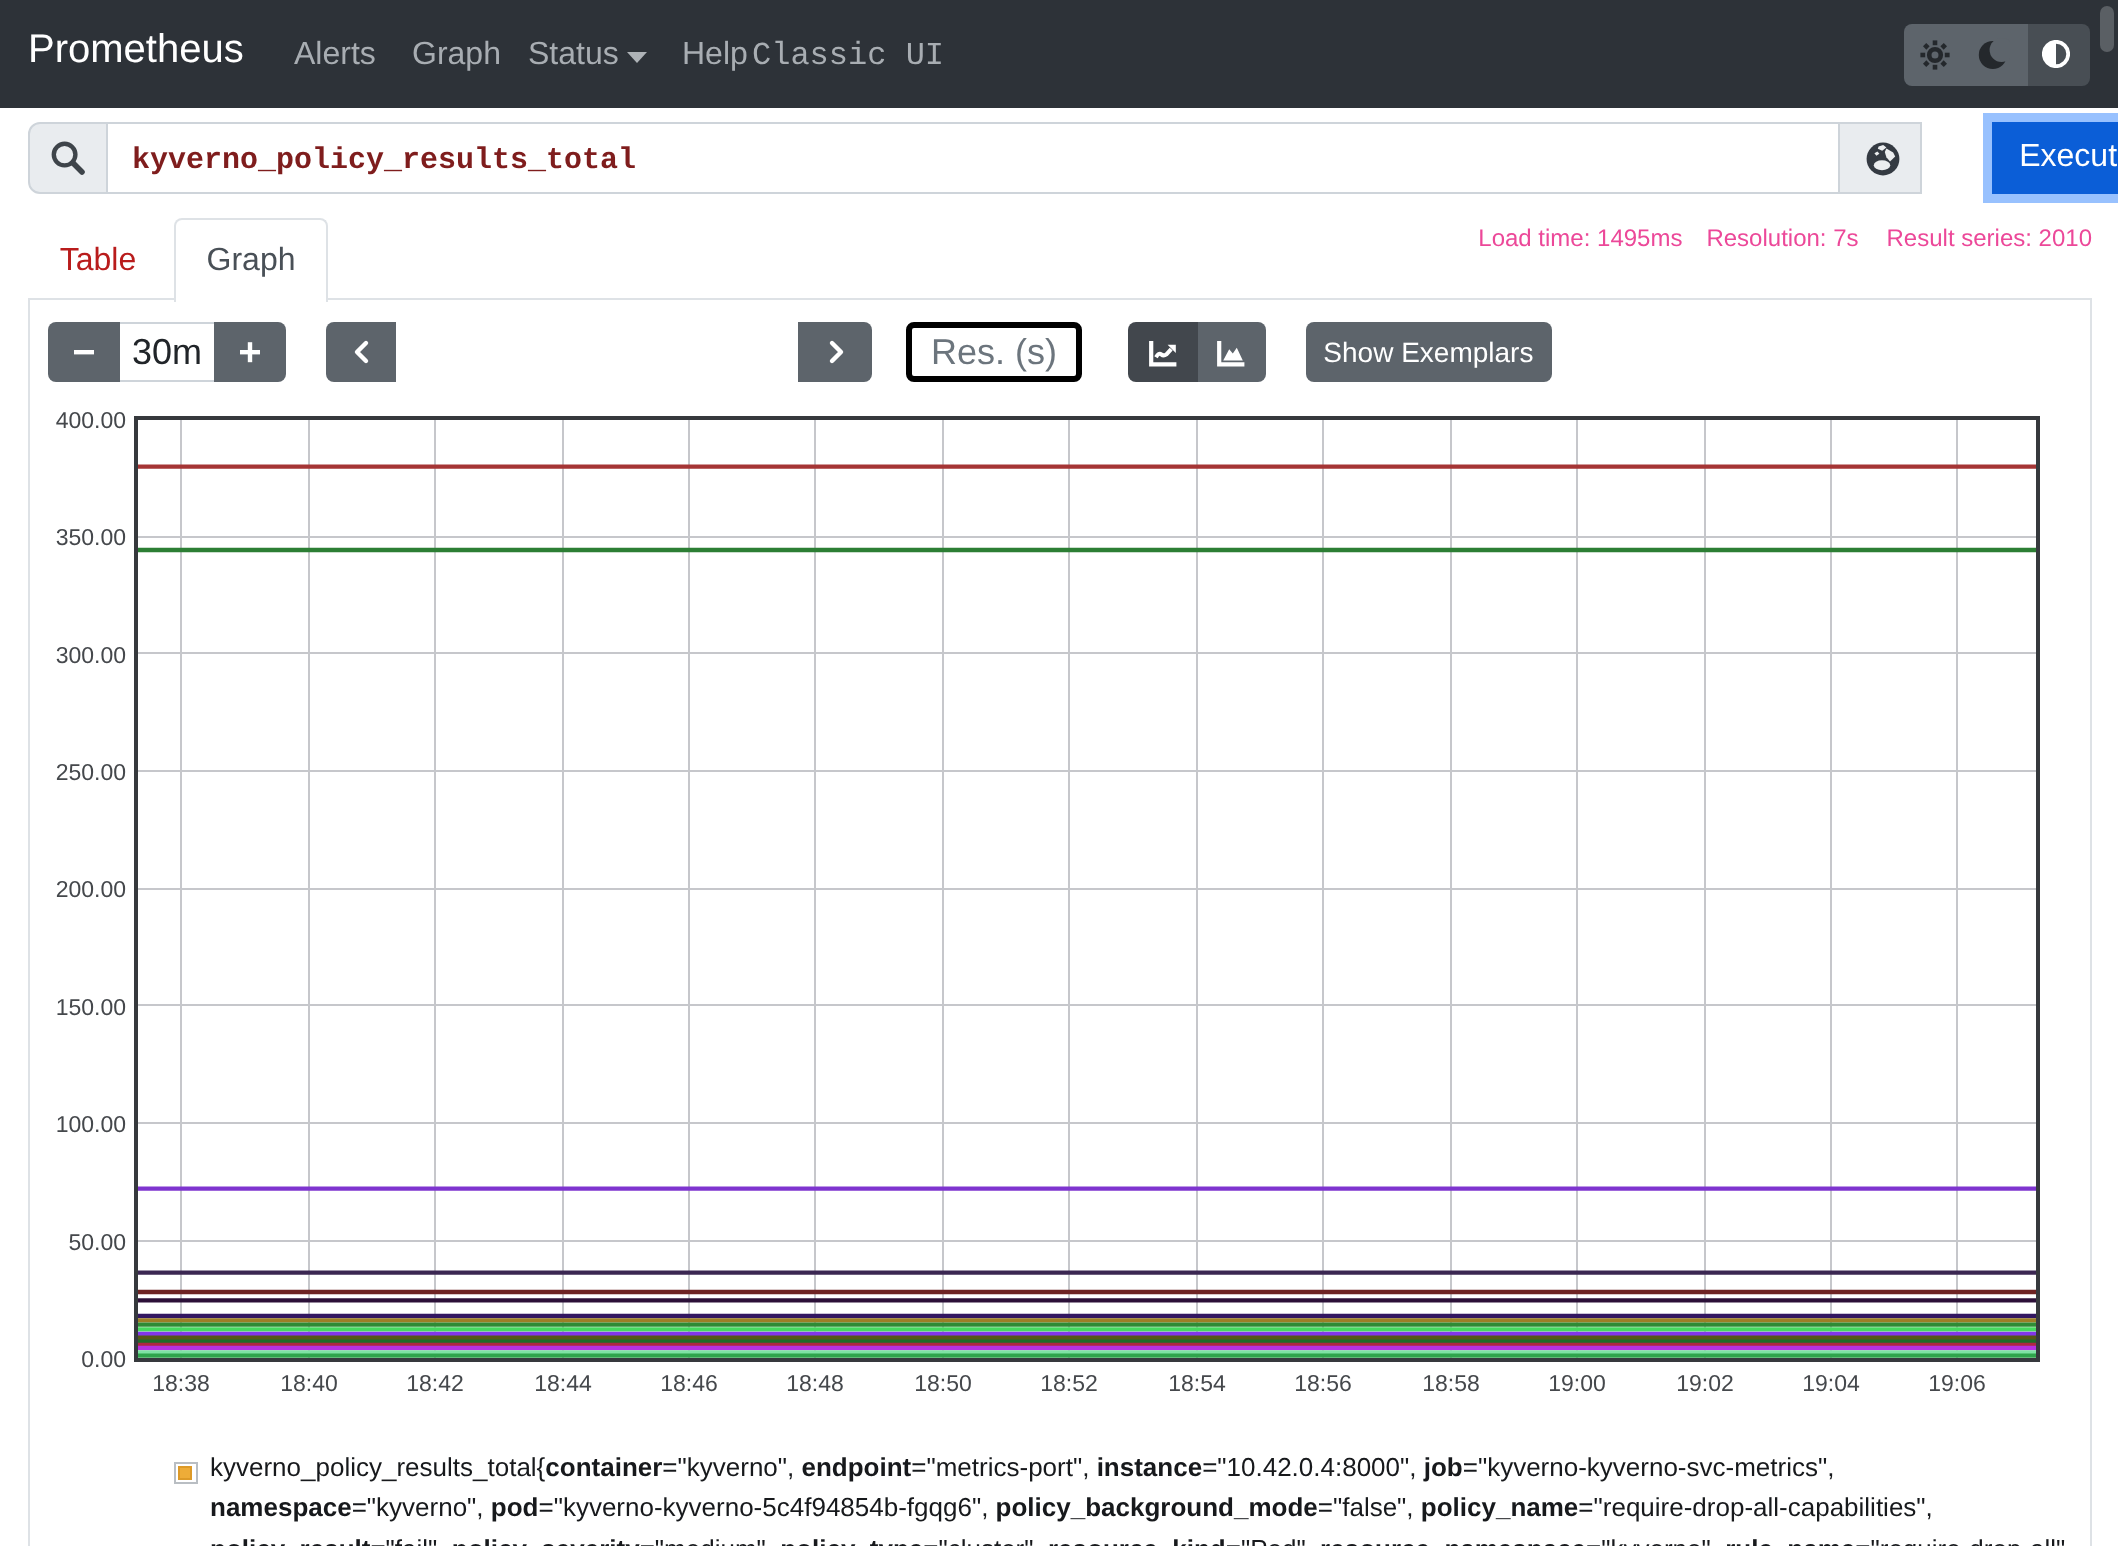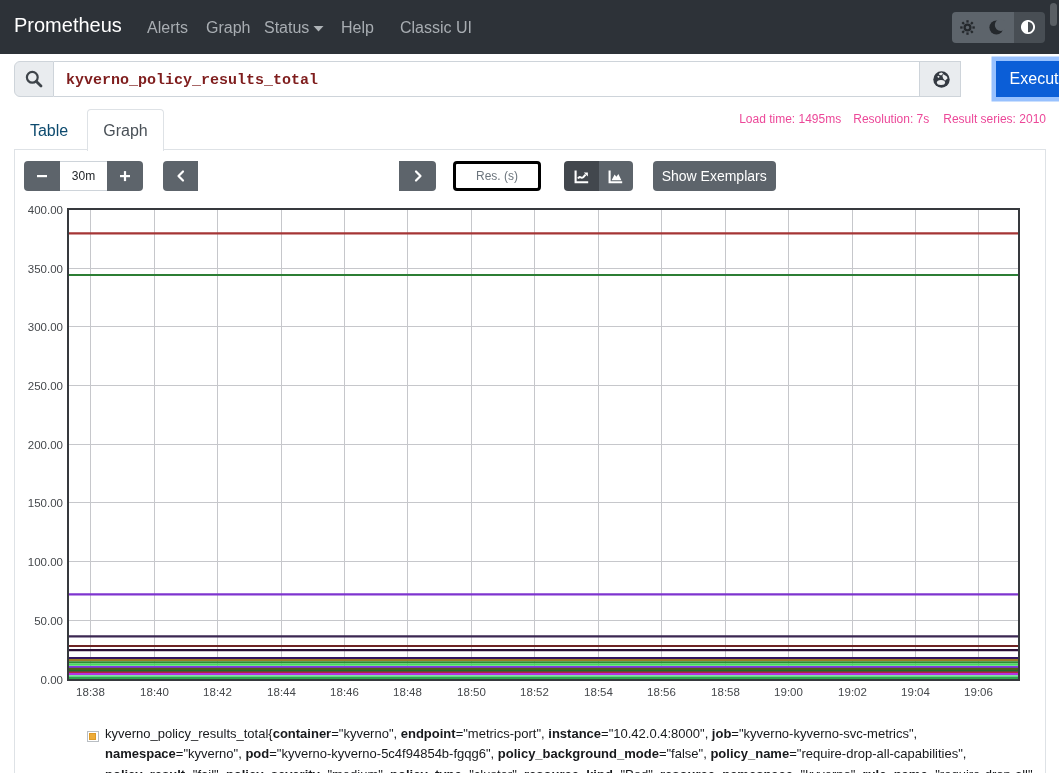--- a/index.html
+++ b/index.html
@@ -2,36 +2,36 @@
 <html><head>
 <meta charset="utf-8">
 <style>
   * { margin:0; padding:0; box-sizing:border-box; }
   html,body { width:1059px; height:773px; background:#fff; font-family:"Liberation Sans", sans-serif; }
   #root { position:absolute; left:0; top:0; width:1059px; height:773px; overflow:hidden; }
   .abs { position:absolute; }
   #navbar { left:0; top:0; width:1059px; height:54px; background:#2d3238; }
   .navlink { color:#a8adb2; font-size:16px; line-height:1; }
   .gbtn { background:#5d646b; display:flex; align-items:center; justify-content:center; }
-  .whitein { background:#fff; border-top:1px solid #ced4da; border-bottom:1px solid #ced4da; display:flex; align-items:center; justify-content:center; font-size:12px; color:#212529; }
+  .whitein { background:#fff; border-top:1px solid #ced4da; border-bottom:1px solid #ced4da; display:flex; align-items:center; justify-content:center; font-size:18px; color:#212529; }
 </style>
 </head>
 <body>
 <div id="root">
 
   <div class="abs" id="navbar"></div>
   <div class="abs" style="left:14px; top:15px; color:#fff; font-size:20px; line-height:1;">Prometheus</div>
   <div class="abs navlink" style="left:147px; top:19.5px;">Alerts</div>
   <div class="abs navlink" style="left:206px; top:19.5px;">Graph</div>
   <div class="abs navlink" style="left:264px; top:19.5px;">Status</div>
   <svg class="abs" style="left:313px; top:25px;" width="11" height="7" viewBox="0 0 11 7">
       <polygon points="0.5,1 10.5,1 5.5,6.5" fill="#aeb3b7"></polygon>
     </svg>
   <div class="abs navlink" style="left:341px; top:19.5px;">Help</div>
-  <div class="abs navlink" style="left:400px; top:19.5px;">Classic UI</div>
+  <div class="abs navlink" style="left:376px; top:19.5px;font-family:Liberation Mono, monospace;">Classic UI</div>
 
   <div class="abs" style="left:951.6px; top:12.3px; width:62.2px; height:30.5px; background:#5d646b; border-radius:4px 0 0 4px;"></div>
   <div class="abs" style="left:1013.8px; top:12.3px; width:31px; height:30.5px; background:#484e54; border-radius:0 4px 4px 0;"></div>
 
   <svg class="abs" style="left:959.5px; top:20px;" width="15" height="15" viewBox="0 0 15 15">
     <g stroke="#24282c" stroke-width="2.3" fill="none">
       <circle cx="7.5" cy="7.5" r="2.9"></circle>
       <line x1="7.5" y1="0.2" x2="7.5" y2="2.6"></line>
         <line x1="7.5" y1="12.4" x2="7.5" y2="14.8"></line>
       <line x1="0.2" y1="7.5" x2="2.6" y2="7.5"></line>
@@ -74,21 +74,21 @@
   <div class="abs" style="left:996px; top:61px; width:85px; height:36px; background:#0b5ed7; border-radius:0 6px 6px 0; box-shadow:0 0 0 4.5px rgba(49,132,253,0.5); z-index:3; display:flex; align-items:center; justify-content:center; color:#fff; font-size:16px;">Execute</div>
 
   <div class="abs" style="left:646px; top:112.6px; width:400px; display:flex; justify-content:flex-end; font-size:12px; color:#ec4899; line-height:1; white-space:nowrap;">
     <span>Load time: 1495ms</span>
       <span style="margin-left:12px;text-align:center;">Resolution: 7s</span>
       <span style="margin-left:14px;">Result series: 2010</span>
   </div>
 
   <div class="abs" style="left:14px; top:149px; width:1032px; height:624px; background:#fff; border:1px solid #dee2e6; border-bottom:none;"></div>
 
-  <div class="abs" style="left:14px; top:123.2px; width:70px; text-align:center; font-size:16px; color:#0c4a6e; line-height:1;">Table</div>
+  <div class="abs" style="left:14px; top:123.2px; width:70px; text-align:center; font-size:16px; color:#b91c1c; line-height:1;">Table</div>
   <div class="abs" style="left:87px; top:109.3px; width:77px; height:41.7px; background:#fff; border:1px solid #dee2e6; border-bottom:none; border-radius:4px 4px 0 0; z-index:2; text-align:center;">
     <div style="margin-top:12.9px; font-size:16px; color:#495057; line-height:1;">Graph</div>
   </div>
 
   <div class="abs gbtn" style="left:24px; top:161px; width:36px; height:30px; border-radius:4px 0 0 4px;">
     <svg width="12" height="12" viewBox="0 0 12 12">
         <rect x="1" y="5" width="10" height="2.2" fill="#fff"></rect>
       </svg>
   </div>
   <div class="abs whitein" style="left:60px; top:161px; width:47px; height:30px;">30m</div>

